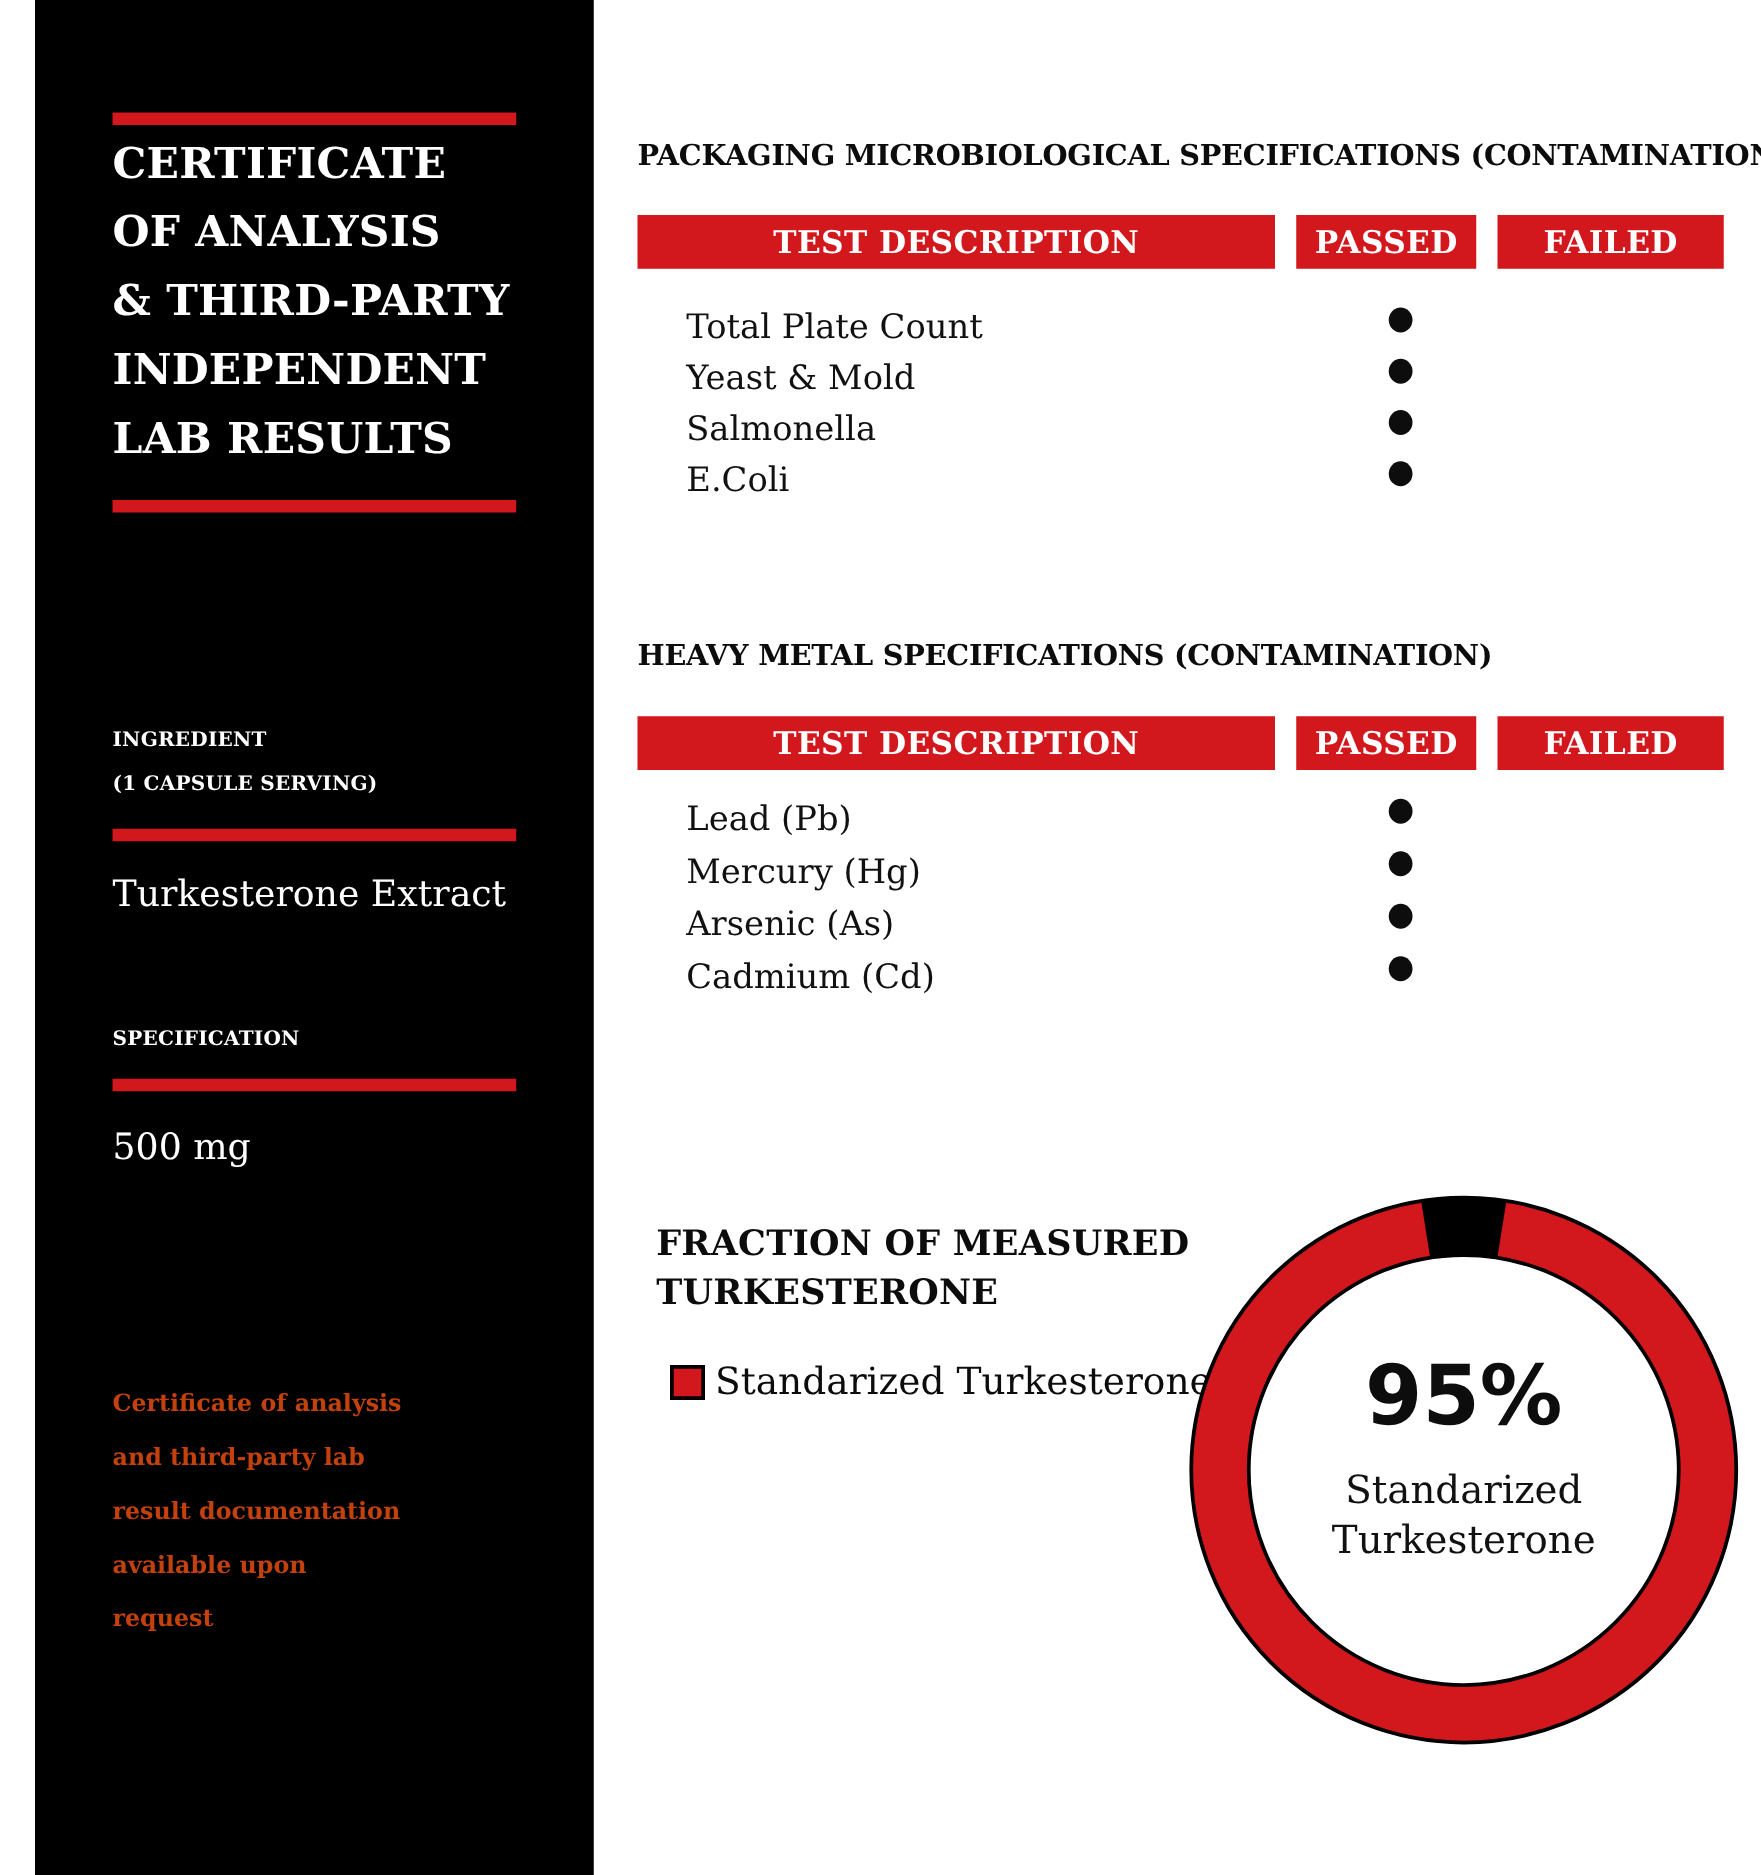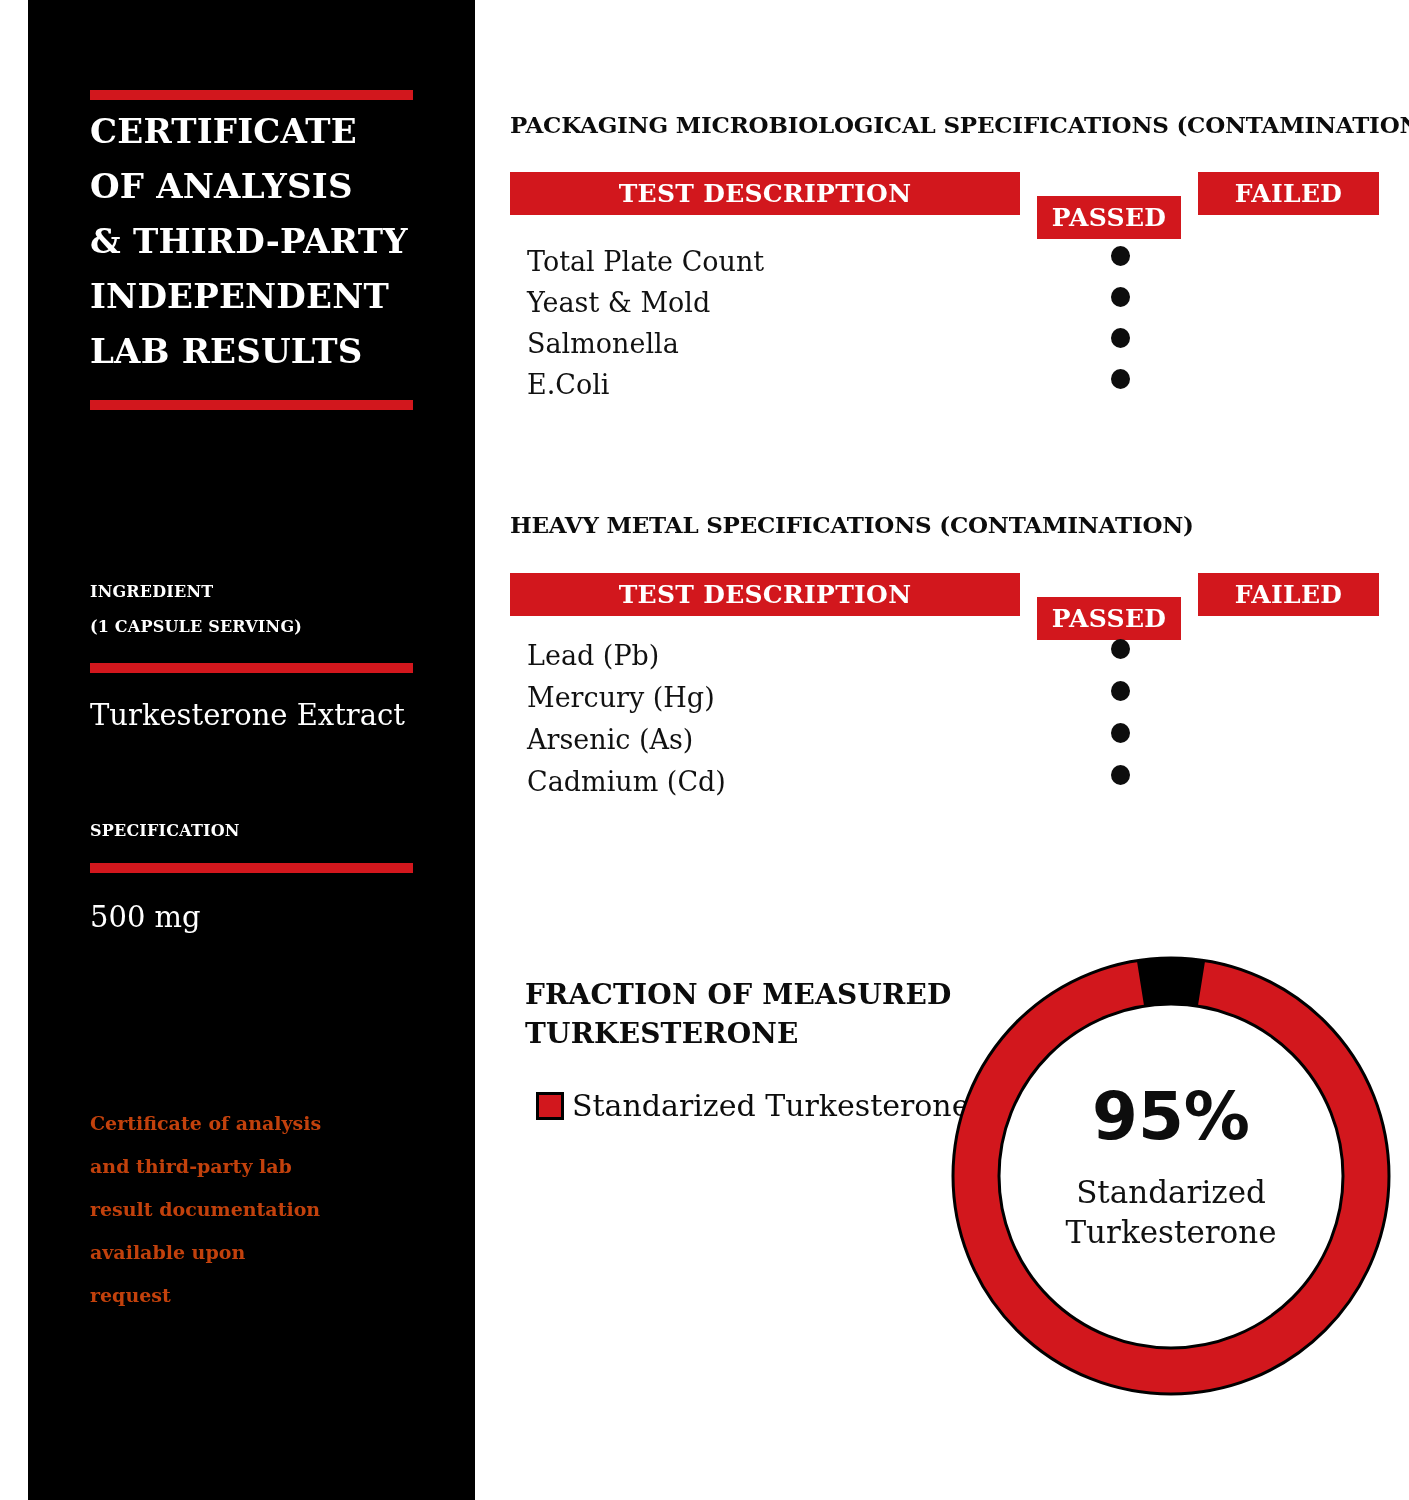--- a/index.html
+++ b/index.html
@@ -31,27 +31,27 @@
     letter-spacing:-0.2px; white-space:nowrap;
   }
   .thead { position:absolute; display:flex; width:893px; height:43px; }
   .th {
     background:#d2171d; color:#fff; font-weight:bold; font-size:25px;
     display:flex; align-items:center; justify-content:center; height:43px;
     letter-spacing:0.3px;
     text-align:center;
   }
   .th-desc { width:510px; }
-  .th-pass { width:144px; margin-left:17px;margin-top:24px; }
+  .th-pass { width:144px; margin-left:17px; }
   .th-fail { width:181px; margin-left:17px; }
 
   .tbody { position:absolute; width:893px; }
   .trow { position:relative; height:41px; display:flex; align-items:center; }
   .trow-tall { height:42px;text-align:center; }
-  .tname { margin-left:17px; font-size:27px; color:#111; }
+  .tname { margin-left:39px; font-size:27px; color:#111; }
   .dot {
     position:absolute; left:601px; top:5px; width:19px; height:20px;
     background:#0d0d0d; border-radius:50%;
   }
 
   .fraction-heading {
     position:absolute; left:525px; top:975px; color:#0c0c0c;
     font-weight:bold; font-size:28px; line-height:39px; letter-spacing:0.2px;
   }
   .legend { position:absolute; left:536px; top:1088px; display:flex; align-items:center; }

